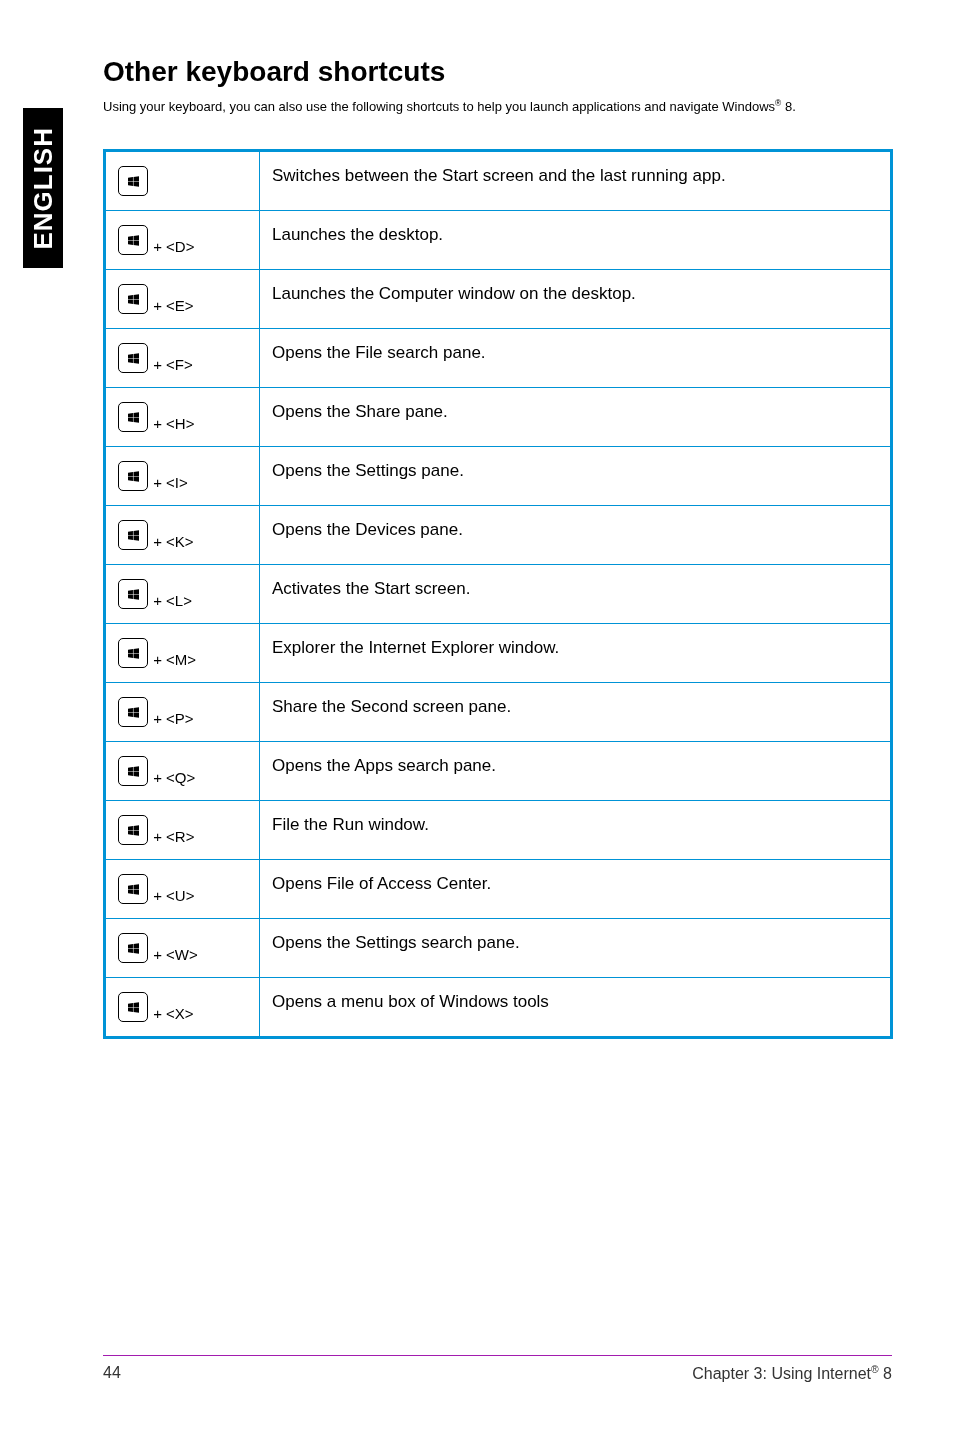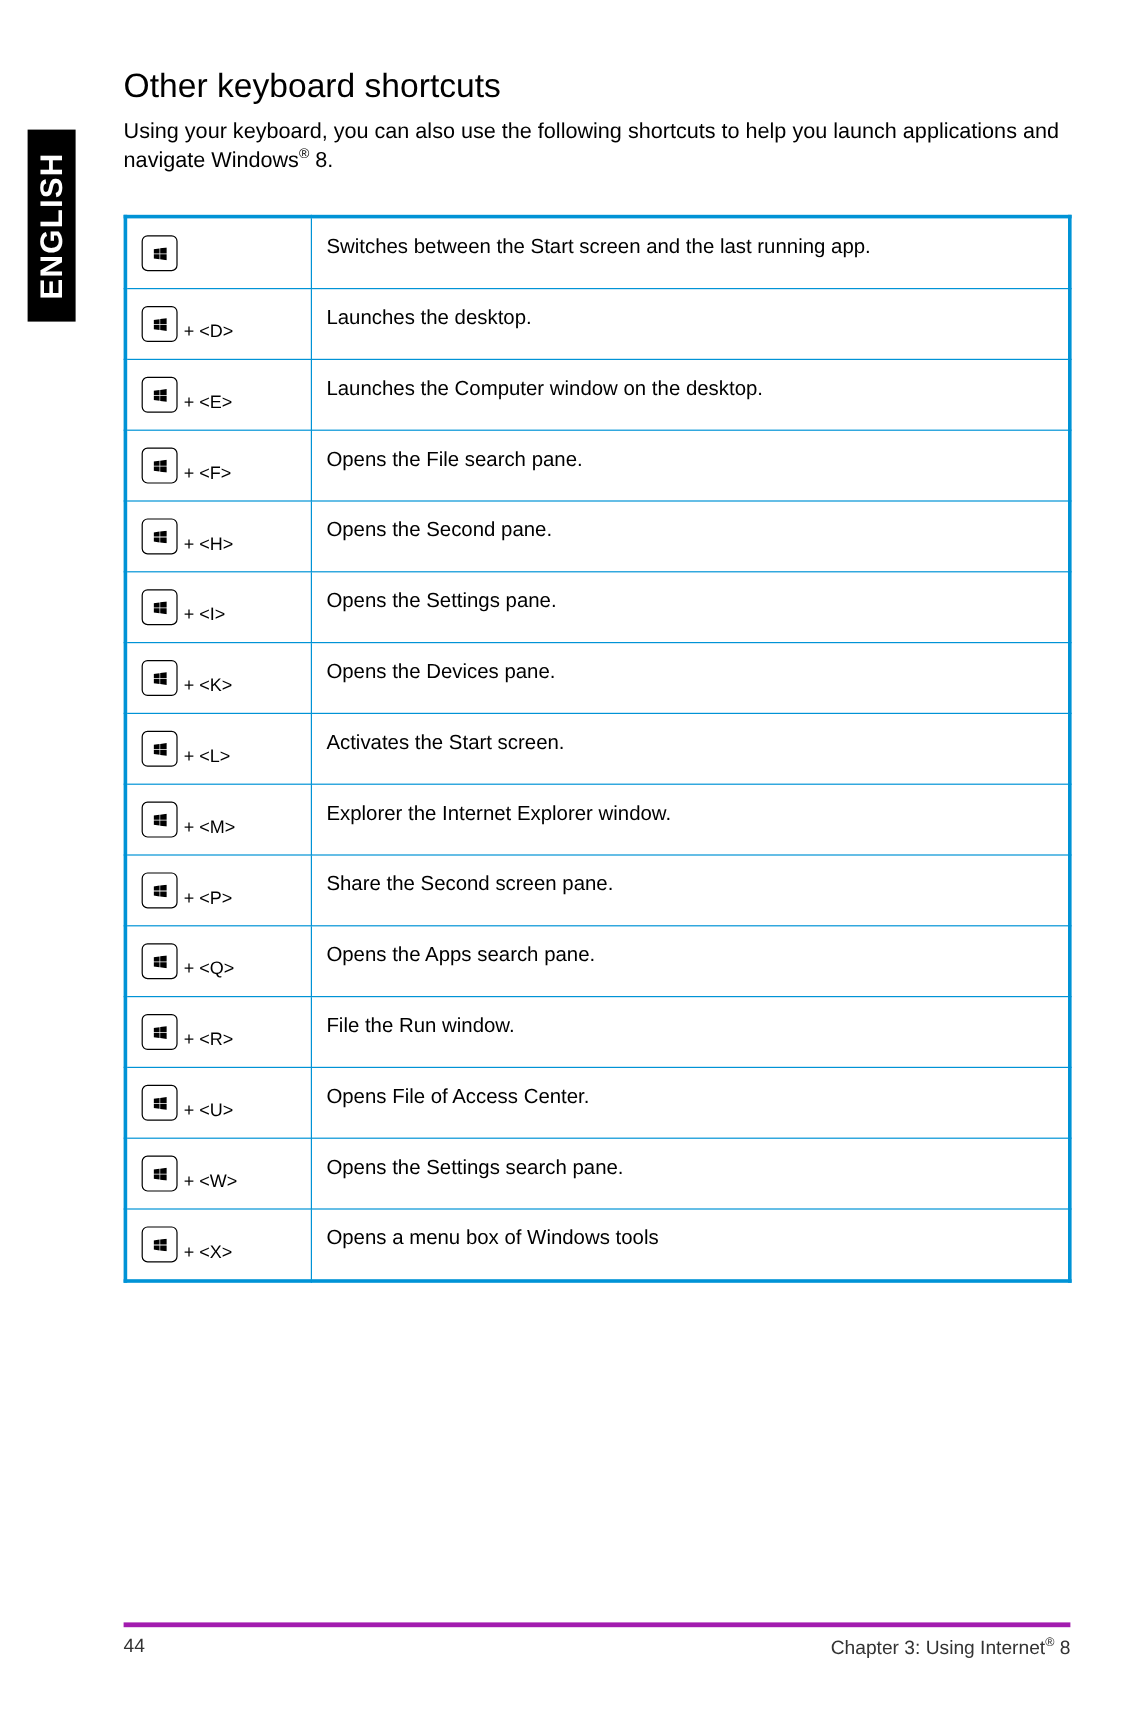--- a/index.html
+++ b/index.html
@@ -31,25 +31,25 @@
     transform: scale(-1,-1);
   }
   .content {
     position: absolute;
     left: 103px;
     top: 56px;
     width: 790px;
   }
   h2.title {
     font-size: 28px;
-    font-weight: 400;
+    font-weight: 700;
     margin-bottom: 10px;
   }
   p.intro {
-    font-size: 18px;
+    font-size: 13px;
     line-height: 1.3;
     margin-bottom: 28px;
   }
   .sup { font-size: 0.65em; vertical-align: super; }
   table.kbd {
     width: 100%;
     border-collapse: collapse;
     border: 3px solid #0093d6;
     margin-top: 33px;
   }
@@ -88,21 +88,21 @@
     vertical-align: bottom;
     margin-left: 1px;
   }
   .tall td { padding-top: 14px; padding-bottom: 32px; }
   .med td { padding-top: 14px; padding-bottom: 24px; }
   .footer {
     position: absolute;
     left: 103px;
     right: 62px;
     bottom: 55px;
-    border-top: 4px solid #a21caf;
+    border-top: 1px solid #a21caf;
     padding-top: 8px;
     font-size: 16px;
     color: #333;
     display: flex;
     justify-content: space-between;
   }
 </style>
 </head>
 <body>
 
@@ -139,21 +139,21 @@
         <tr class="med">
           <td class="keycol"><span class="winkey"><svg viewBox="0 0 10 10">
                 <path d="M0 1.5 L4.5 0.9 L4.5 4.7 L0 4.7 Z M5 0.85 L10 0.2 L10 4.7 L5 4.7 Z M0 5.3 L4.5 5.3 L4.5 9.1 L0 8.5 Z M5 5.3 L10 5.3 L10 9.8 L5 9.15 Z" fill="#000"></path>
               </svg></span><span class="plus"> + &lt;F&gt;</span></td>
           <td>Opens the File search pane.</td>
         </tr>
         <tr class="">
           <td class="keycol"><span class="winkey"><svg viewBox="0 0 10 10">
                 <path d="M0 1.5 L4.5 0.9 L4.5 4.7 L0 4.7 Z M5 0.85 L10 0.2 L10 4.7 L5 4.7 Z M0 5.3 L4.5 5.3 L4.5 9.1 L0 8.5 Z M5 5.3 L10 5.3 L10 9.8 L5 9.15 Z" fill="#000"></path>
               </svg></span><span class="plus"> + &lt;H&gt;</span></td>
-          <td>Opens the Second pane.</td>
+          <td>Opens the Share pane.</td>
         </tr>
         <tr class="med">
           <td class="keycol"><span class="winkey"><svg viewBox="0 0 10 10">
                 <path d="M0 1.5 L4.5 0.9 L4.5 4.7 L0 4.7 Z M5 0.85 L10 0.2 L10 4.7 L5 4.7 Z M0 5.3 L4.5 5.3 L4.5 9.1 L0 8.5 Z M5 5.3 L10 5.3 L10 9.8 L5 9.15 Z" fill="#000"></path>
               </svg></span><span class="plus"> + &lt;I&gt;</span></td>
           <td>Opens the Settings pane.</td>
         </tr>
         <tr class="med">
           <td class="keycol"><span class="winkey"><svg viewBox="0 0 10 10">
                 <path d="M0 1.5 L4.5 0.9 L4.5 4.7 L0 4.7 Z M5 0.85 L10 0.2 L10 4.7 L5 4.7 Z M0 5.3 L4.5 5.3 L4.5 9.1 L0 8.5 Z M5 5.3 L10 5.3 L10 9.8 L5 9.15 Z" fill="#000"></path>

